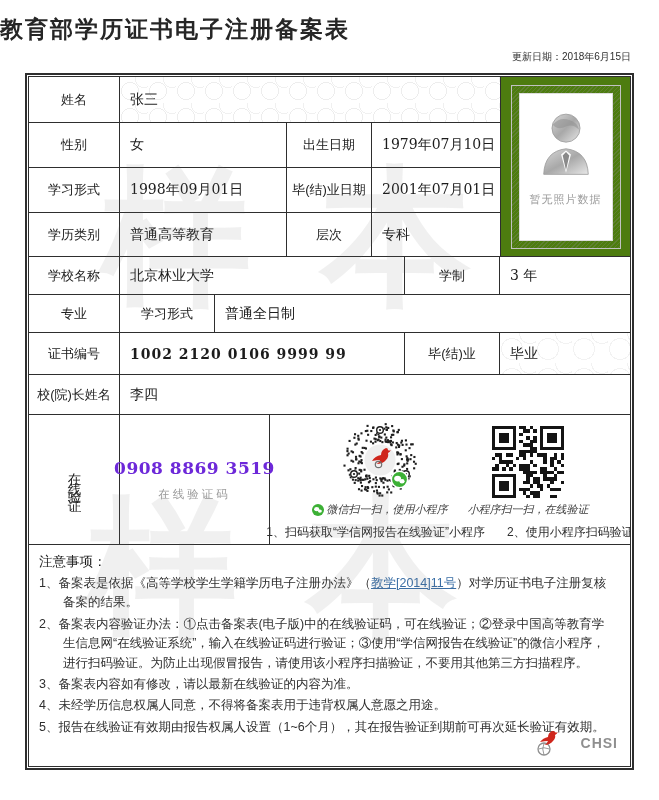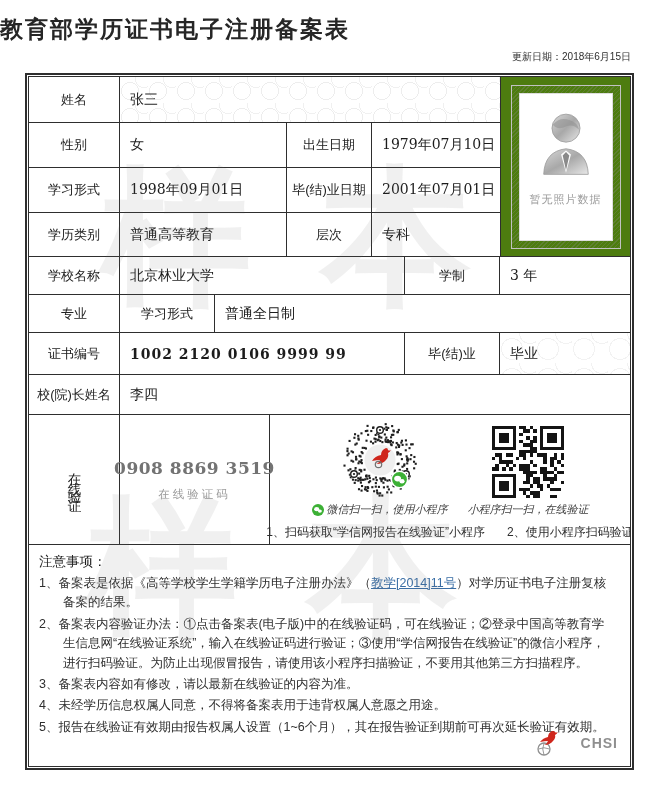--- a/index.html
+++ b/index.html
@@ -38,21 +38,21 @@
   .photo-frame { width:110px; height:164px; border:1px solid #c2c2c2;
     background-image:repeating-linear-gradient(135deg, rgba(140,140,140,0.28) 0 1px, transparent 1px 3px);
     padding:7px; }
   .photo-paper { width:100%; height:100%; background:#fff; border:1px solid #dedede; display:flex; flex-direction:column; align-items:center; }
   .photo-paper svg { margin-top:16px; }
   .photo-text { margin-top:16px; font-size:11px; color:#9a9a9a; letter-spacing:1px; }
 
   
   .v-label { writing-mode:vertical-lr; text-orientation:upright; letter-spacing:9px; font-size:13.5px; color:#222; margin:auto; }
   .code-cell { flex-direction:column; justify-content:center; padding-left:0; }
-  .verify-code { font-family:"DejaVu Serif", serif; font-size:17px; font-weight:700; color:#737373; letter-spacing:0.5px; white-space:nowrap; cursor:pointer; }
+  .verify-code { font-family:"DejaVu Serif", serif; font-size:17px; font-weight:700; color:#6d28d9; letter-spacing:0.5px; white-space:nowrap; cursor:pointer; }
   .code-caption { margin-top:9px; font-size:11.5px; color:#9b9b9b; letter-spacing:3px; }
   .qr-cell { flex-direction:column; justify-content:center; align-items:center; padding:4px 0 0 0; }
   .qr-row { display:flex; align-items:flex-end; gap:20px;font-style:italic; }
   .qr-item { display:flex; flex-direction:column; align-items:center; }
   .qr-caption { margin-top:4px; font-size:11px; color:#3d3d3d; display:flex; align-items:center; gap:3px; white-space:nowrap; }
   .steps-row { margin-top:7px; display:flex; gap:22px; font-size:12px; color:#2e2e2e; white-space:nowrap; }
 
   
   .notes { padding:8px 14px 0 10px; position:relative; }
   .notes-heading { font-size:13.5px; font-weight:400; color:#1f1f1f; margin-bottom:3px; }

